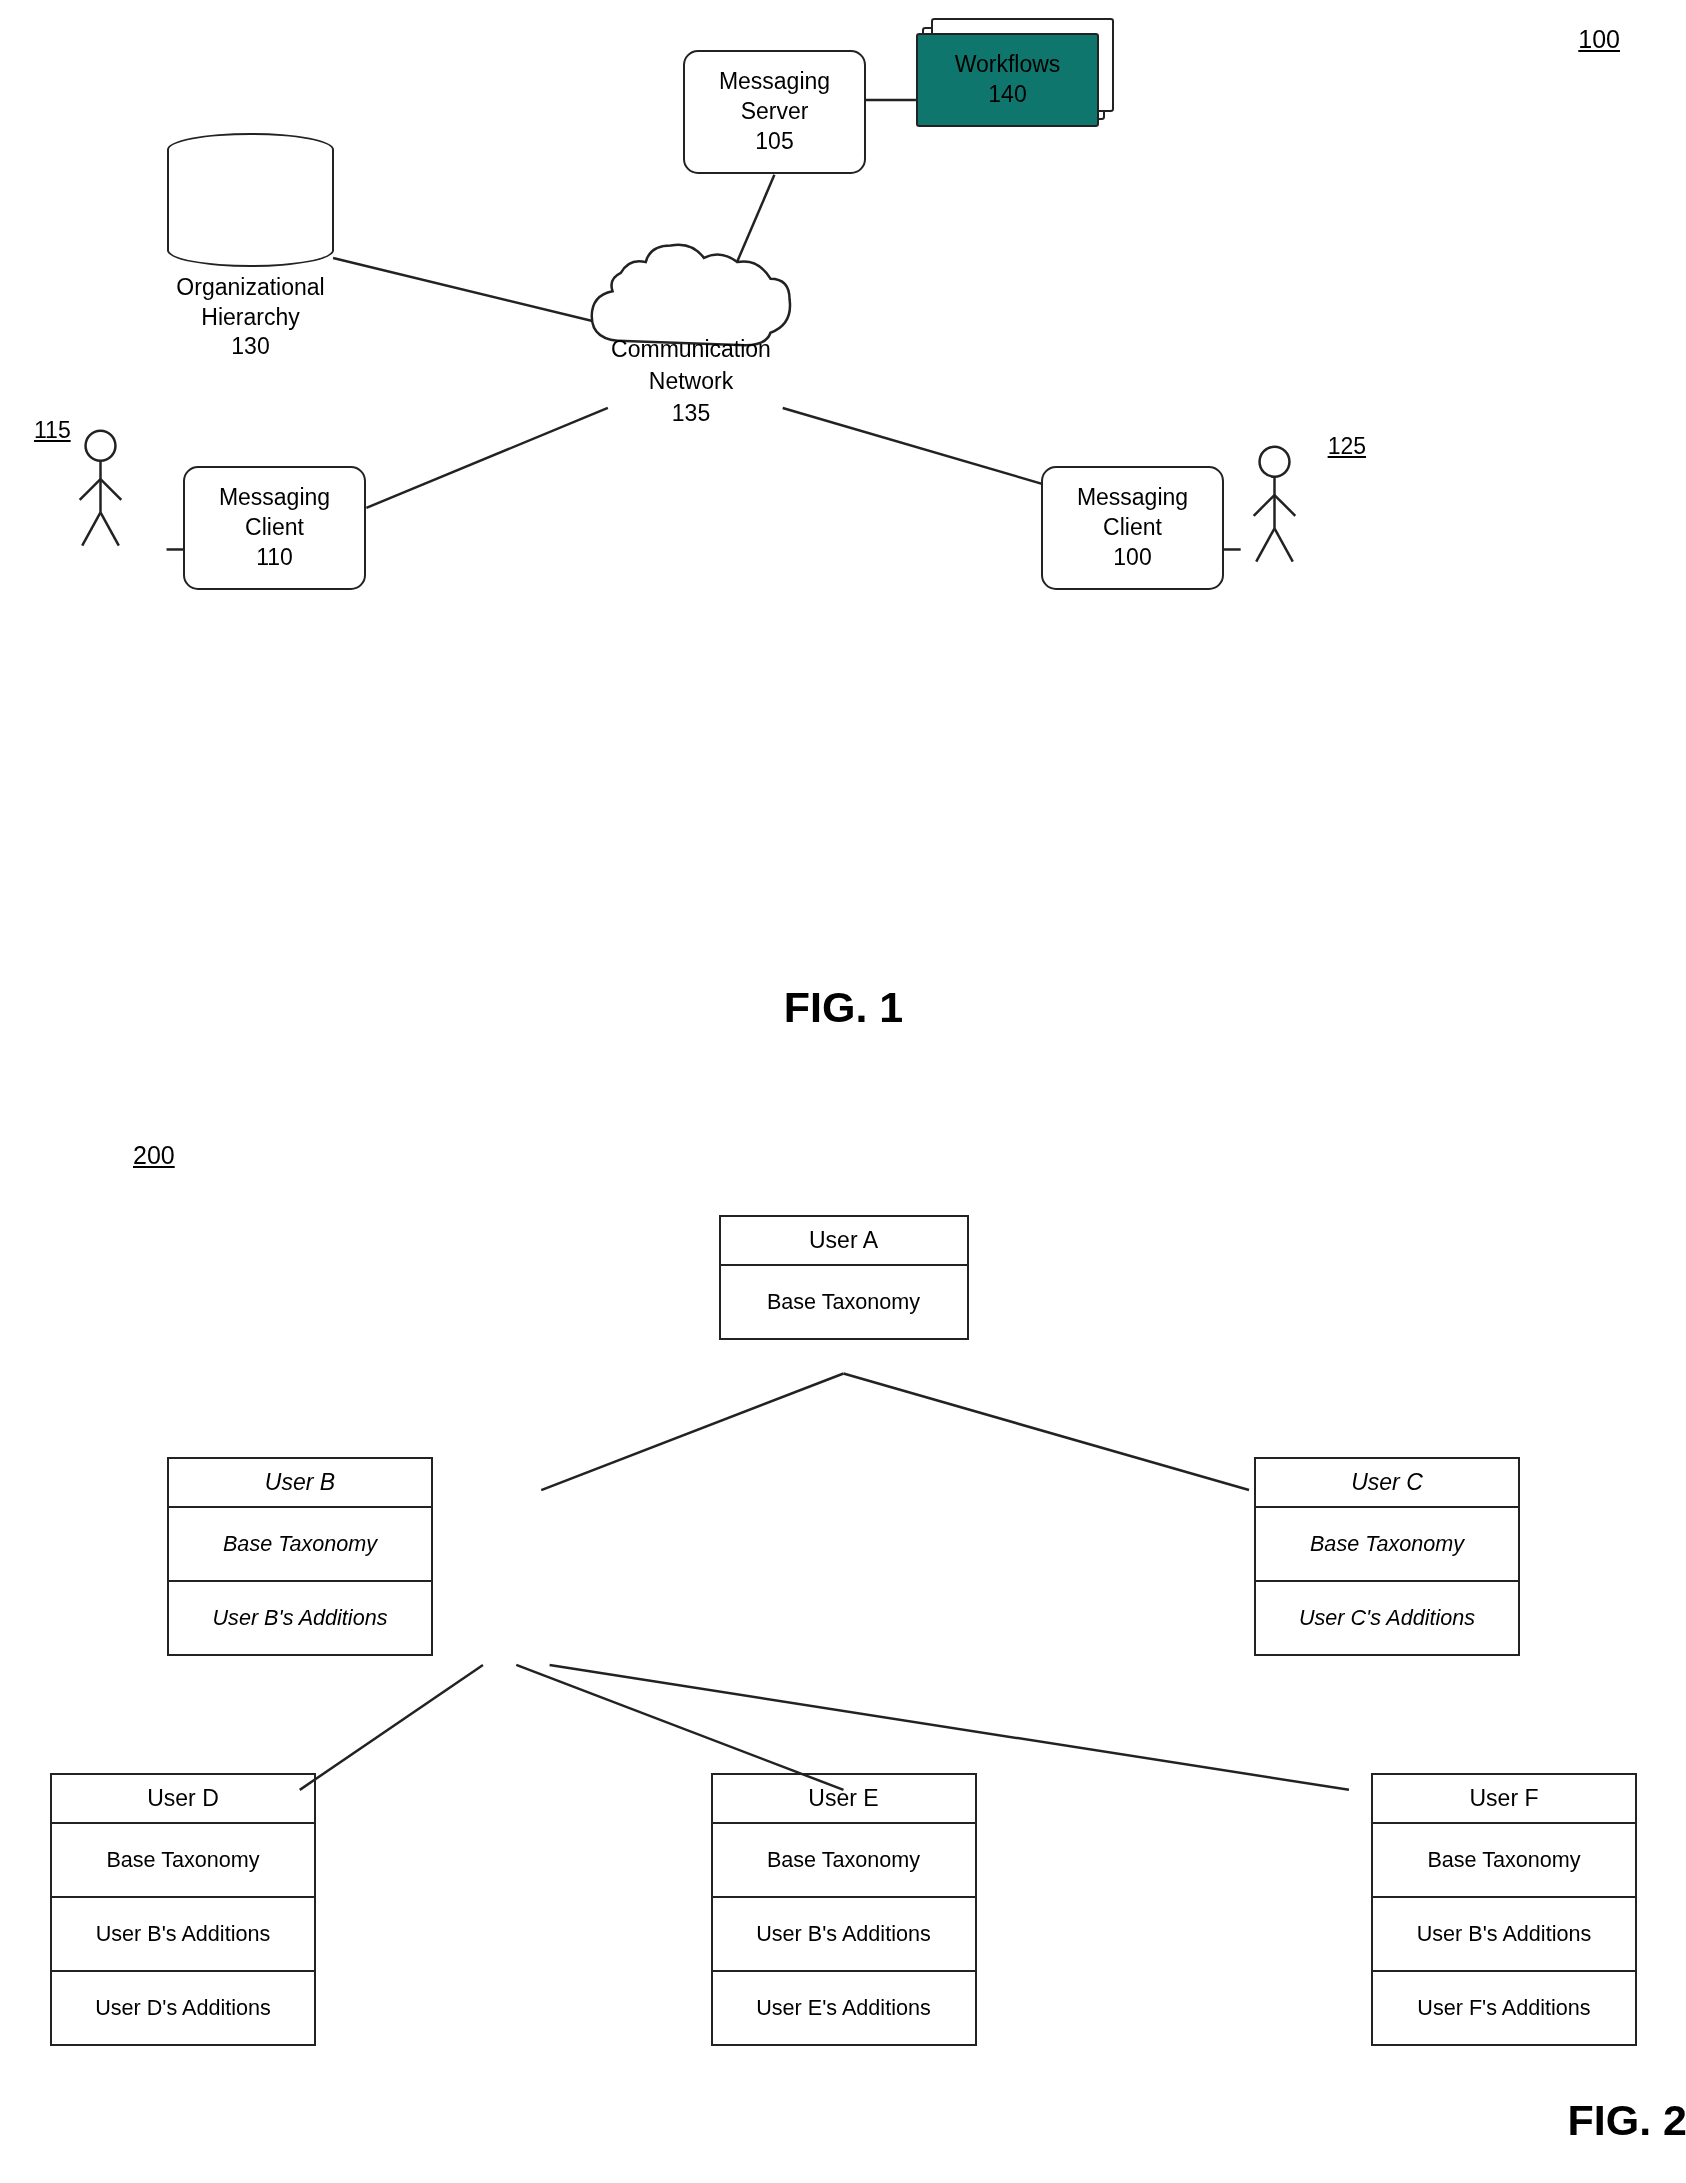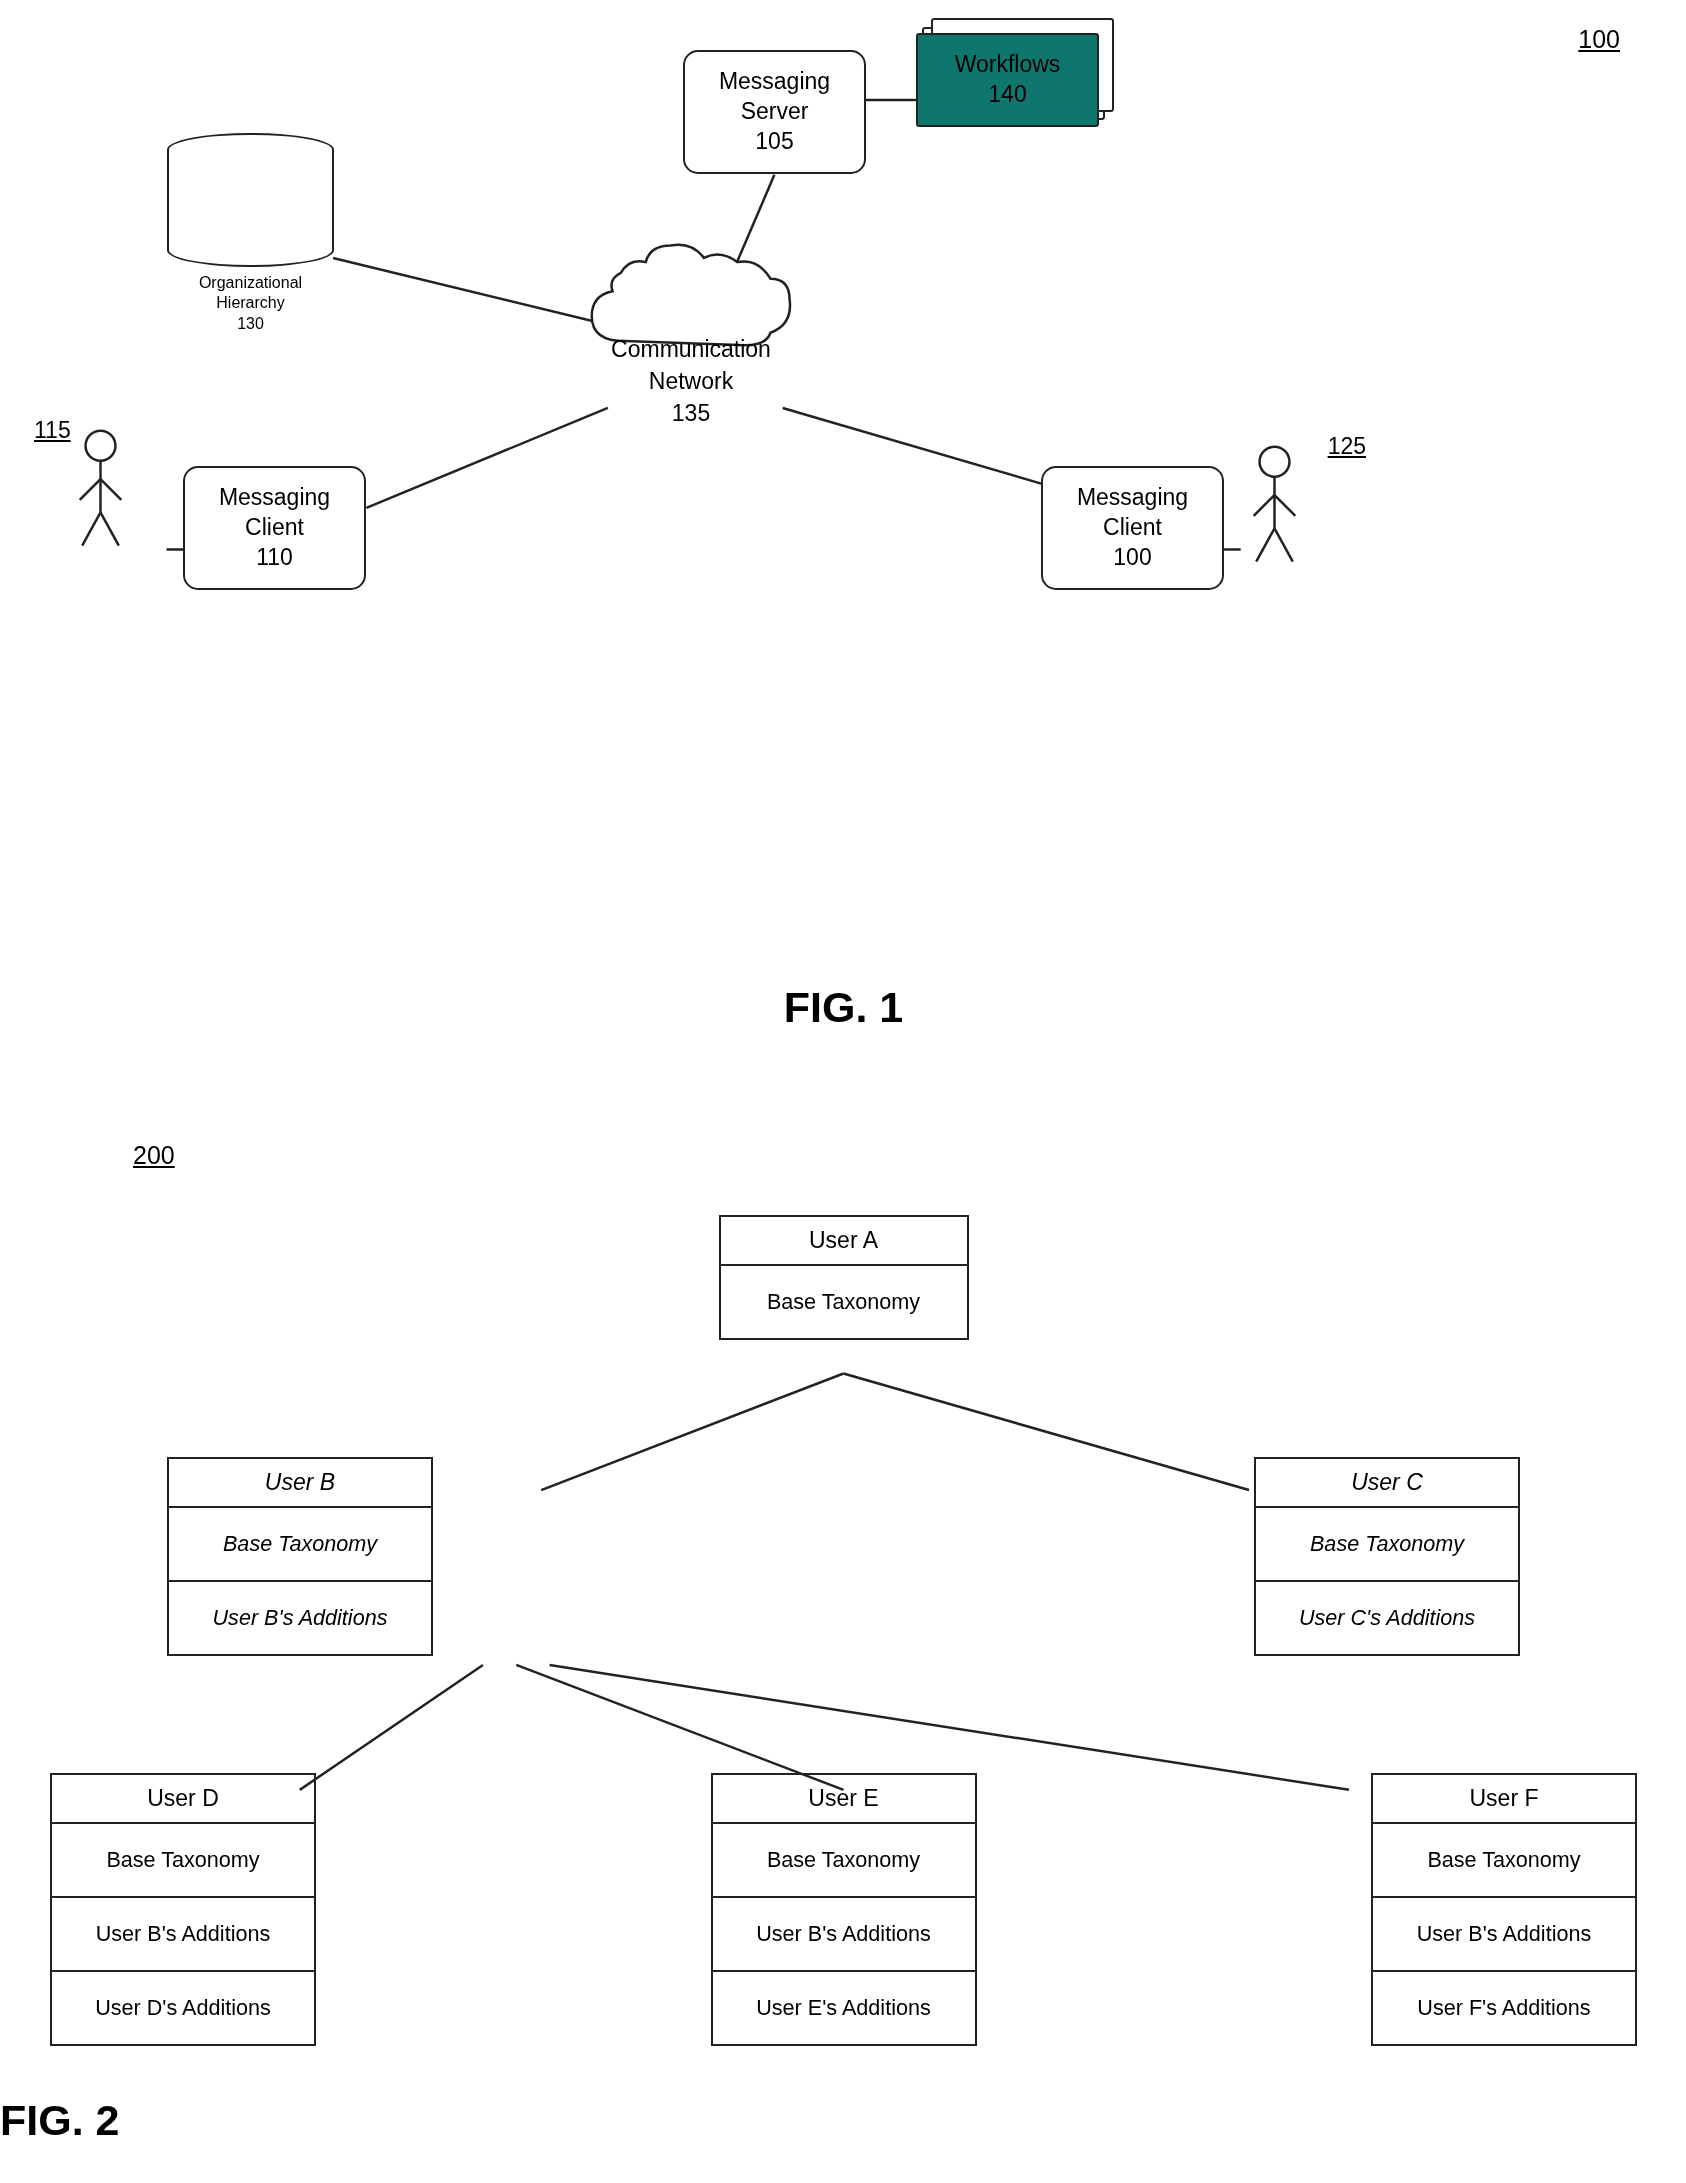--- a/index.html
+++ b/index.html
@@ -244,21 +244,21 @@
     }
     .user-d-box, .user-e-box, .user-f-box {
       width: 266px;
     }
 
     .fig2-wrapper {
       position: relative;
     }
 
     .fig2-label {
-      text-align: left;
+      text-align: right;
       font-size: 43px;
       font-weight: bold;
       padding: 50px 0 33px 0;
     }
 
     
     .section-divider {
       height: 50px;
     }
   </style>
@@ -298,21 +298,21 @@
       <div>140</div>
     </div>
   </div>
 
   <div class="org-hierarchy">
     <div class="cylinder">
       <div class="cylinder-top"></div>
       <div class="cylinder-mid-ellipse"></div>
       <div class="cylinder-body"></div>
     </div>
-    <div style="margin-top:6.7px; font-size:16px; line-height:1.3;">
+    <div style="margin-top:6.7px; font-size:23px; line-height:1.3;">
       <span>Organizational
 Hierarchy</span><br>
       <span>130</span>
     </div>
   </div>
 
   <div class="comm-network">
     <div class="cloud-shape">
       <svg viewBox="0 0 280 160">
         <path d="M60,130 Q20,130 20,100 Q20,75 45,70 Q40,55 55,48 Q65,30 85,35 Q90,15 115,15 Q140,10 155,30 Q175,20 195,35 Q220,30 235,55 Q258,55 258,80 Q262,110 235,120 Q230,135 205,135 Z" fill="white" stroke="#222" stroke-width="3"></path>

